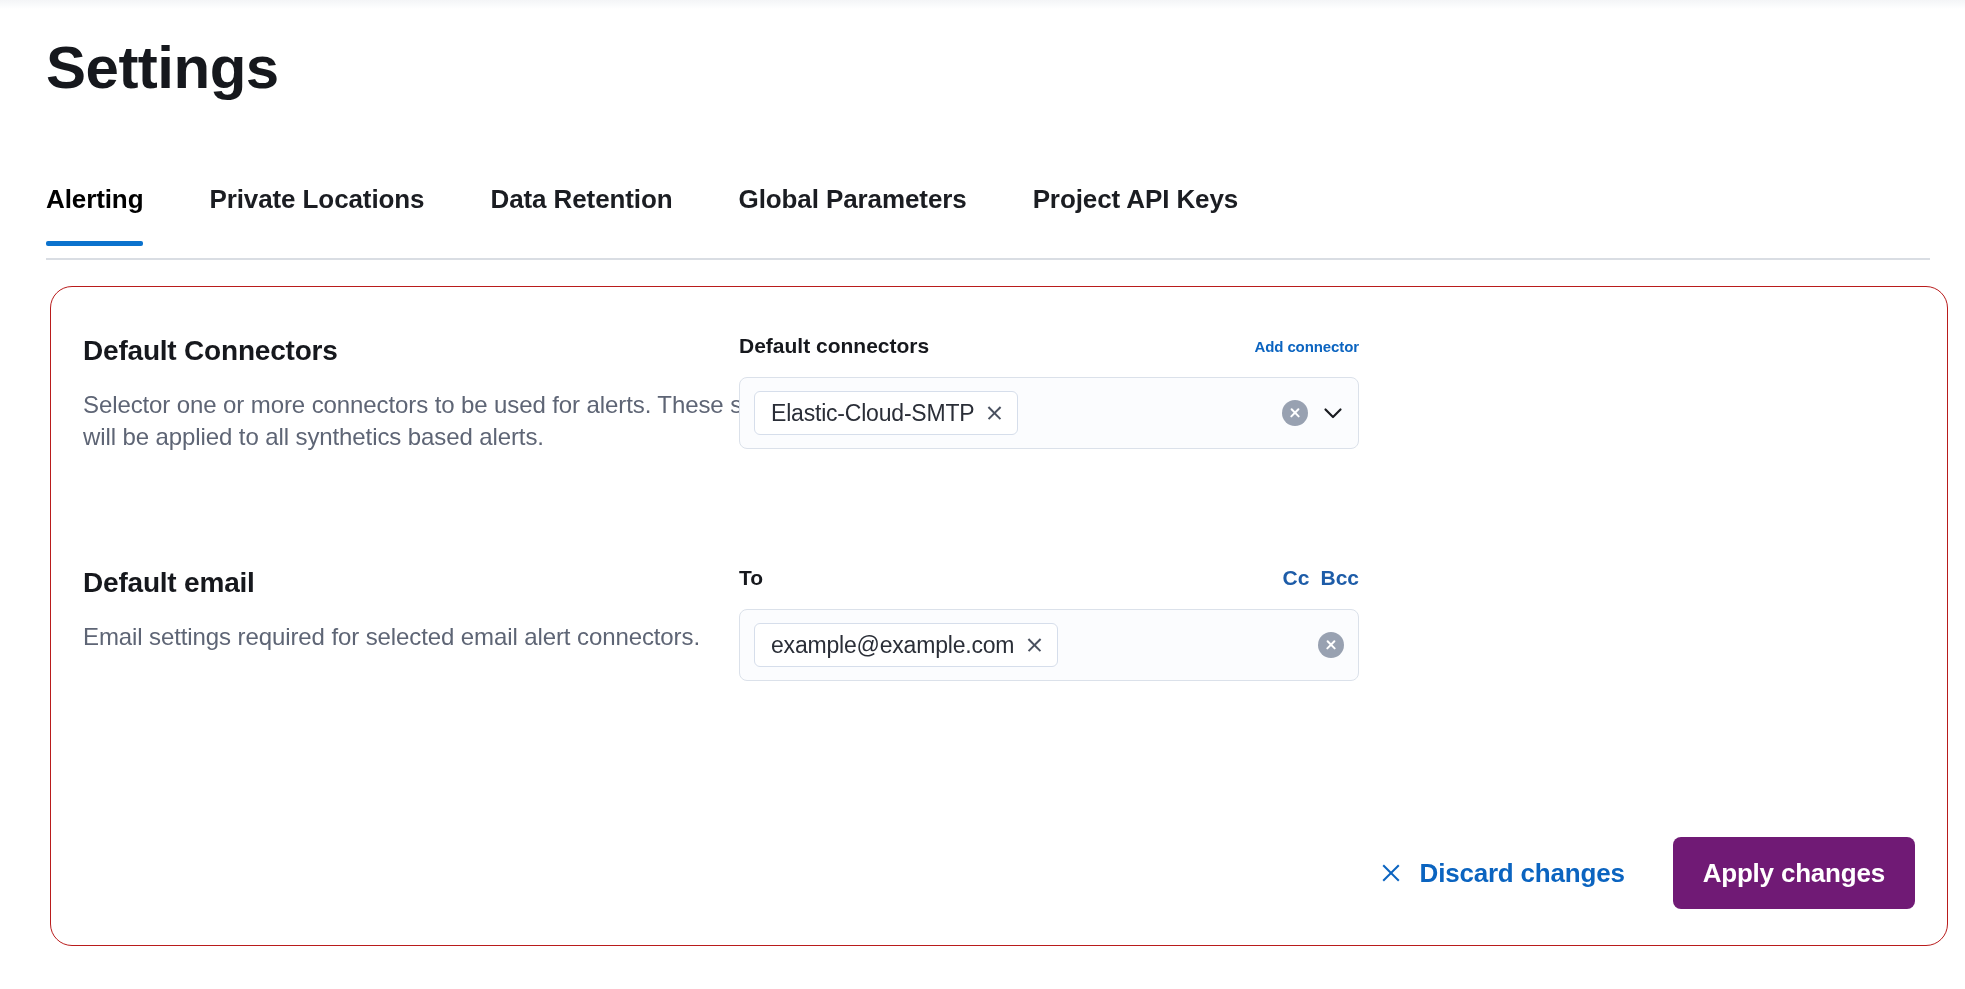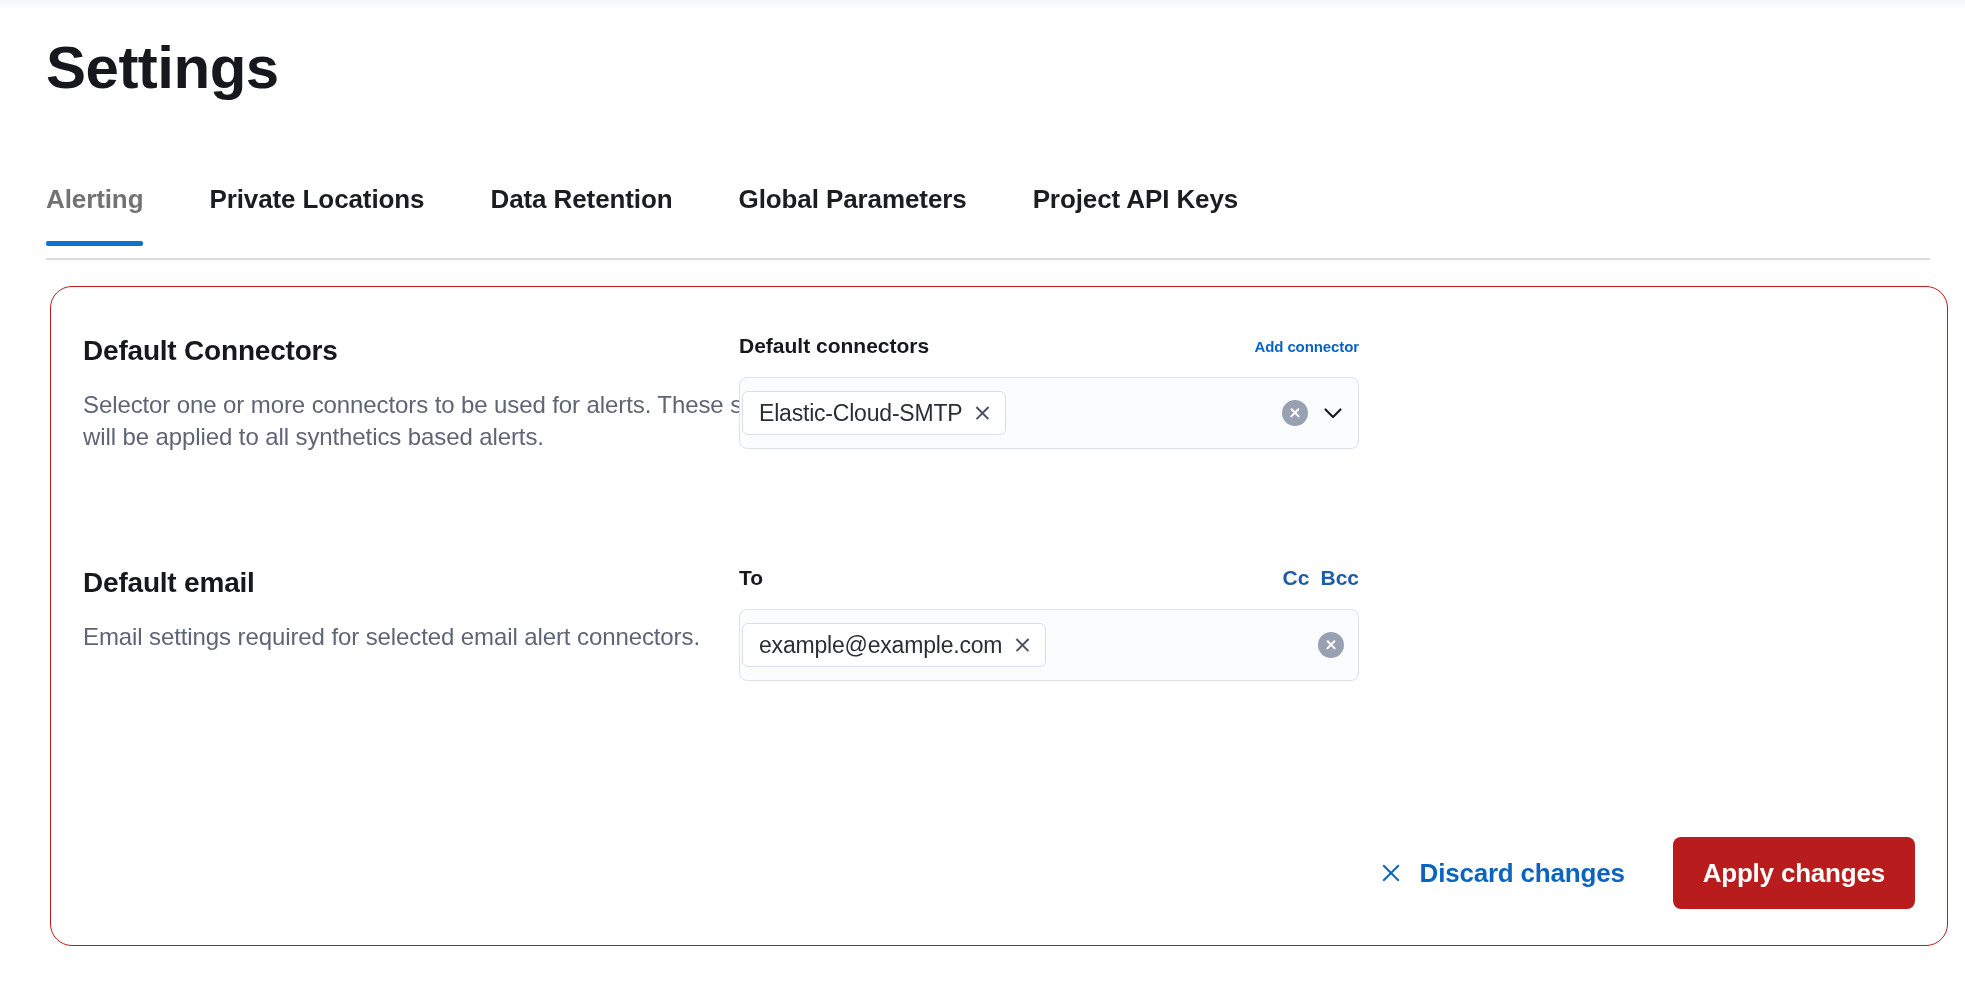--- a/index.html
+++ b/index.html
@@ -62,21 +62,21 @@
     font-size: 26px;
     font-weight: 700;
     color: #1b1d22;
     padding: 0 0 29px 0;
     margin-right: 66px;
     cursor: pointer;
     white-space: nowrap;
     letter-spacing: -0.1px;
   }
   .tab:last-child { margin-right: 12px; }
-  .tab.active { color: #737373; }
+  .tab.active { color: #000000; }
   .tab.active::after {
     content: "";
     position: absolute;
     left: 0; right: 0;
     bottom: -2px;
     height: 5px;
     background: #0b72cd;
     border-radius: 2px;
   }
 
@@ -158,21 +158,21 @@
   .combo {
     margin-top: 16px;
     position: relative;
     width: 620px;
     min-height: 72px;
     background: #fbfcfe;
     border: 1px solid #dbe1ea;
     border-radius: 8px;
     display: flex;
     align-items: center;
-    padding: 10px 2px;
+    padding: 10px 14px;
   }
   .pill {
     display: inline-flex;
     align-items: center;
     gap: 12px;
     background: #ffffff;
     border: 1px solid #d6deeb;
     border-radius: 6px;
     height: 44px;
     padding: 0 14px 0 16px;
@@ -266,21 +266,21 @@
     position: absolute;
     top: 50%; left: 0;
     width: 100%;
     height: 2px;
     background: #0b64c0;
   }
   .discard-x::before { transform: translateY(-50%) rotate(45deg); }
   .discard-x::after  { transform: translateY(-50%) rotate(-45deg); }
 
   .apply-btn {
-    background: #b91c1c;
+    background: #701a75;
     color: #ffffff;
     font-size: 26px;
     font-weight: 700;
     border: none;
     border-radius: 8px;
     height: 72px;
     padding: 0 30px;
     cursor: pointer;
     font-family: inherit;
     letter-spacing: -0.2px;

